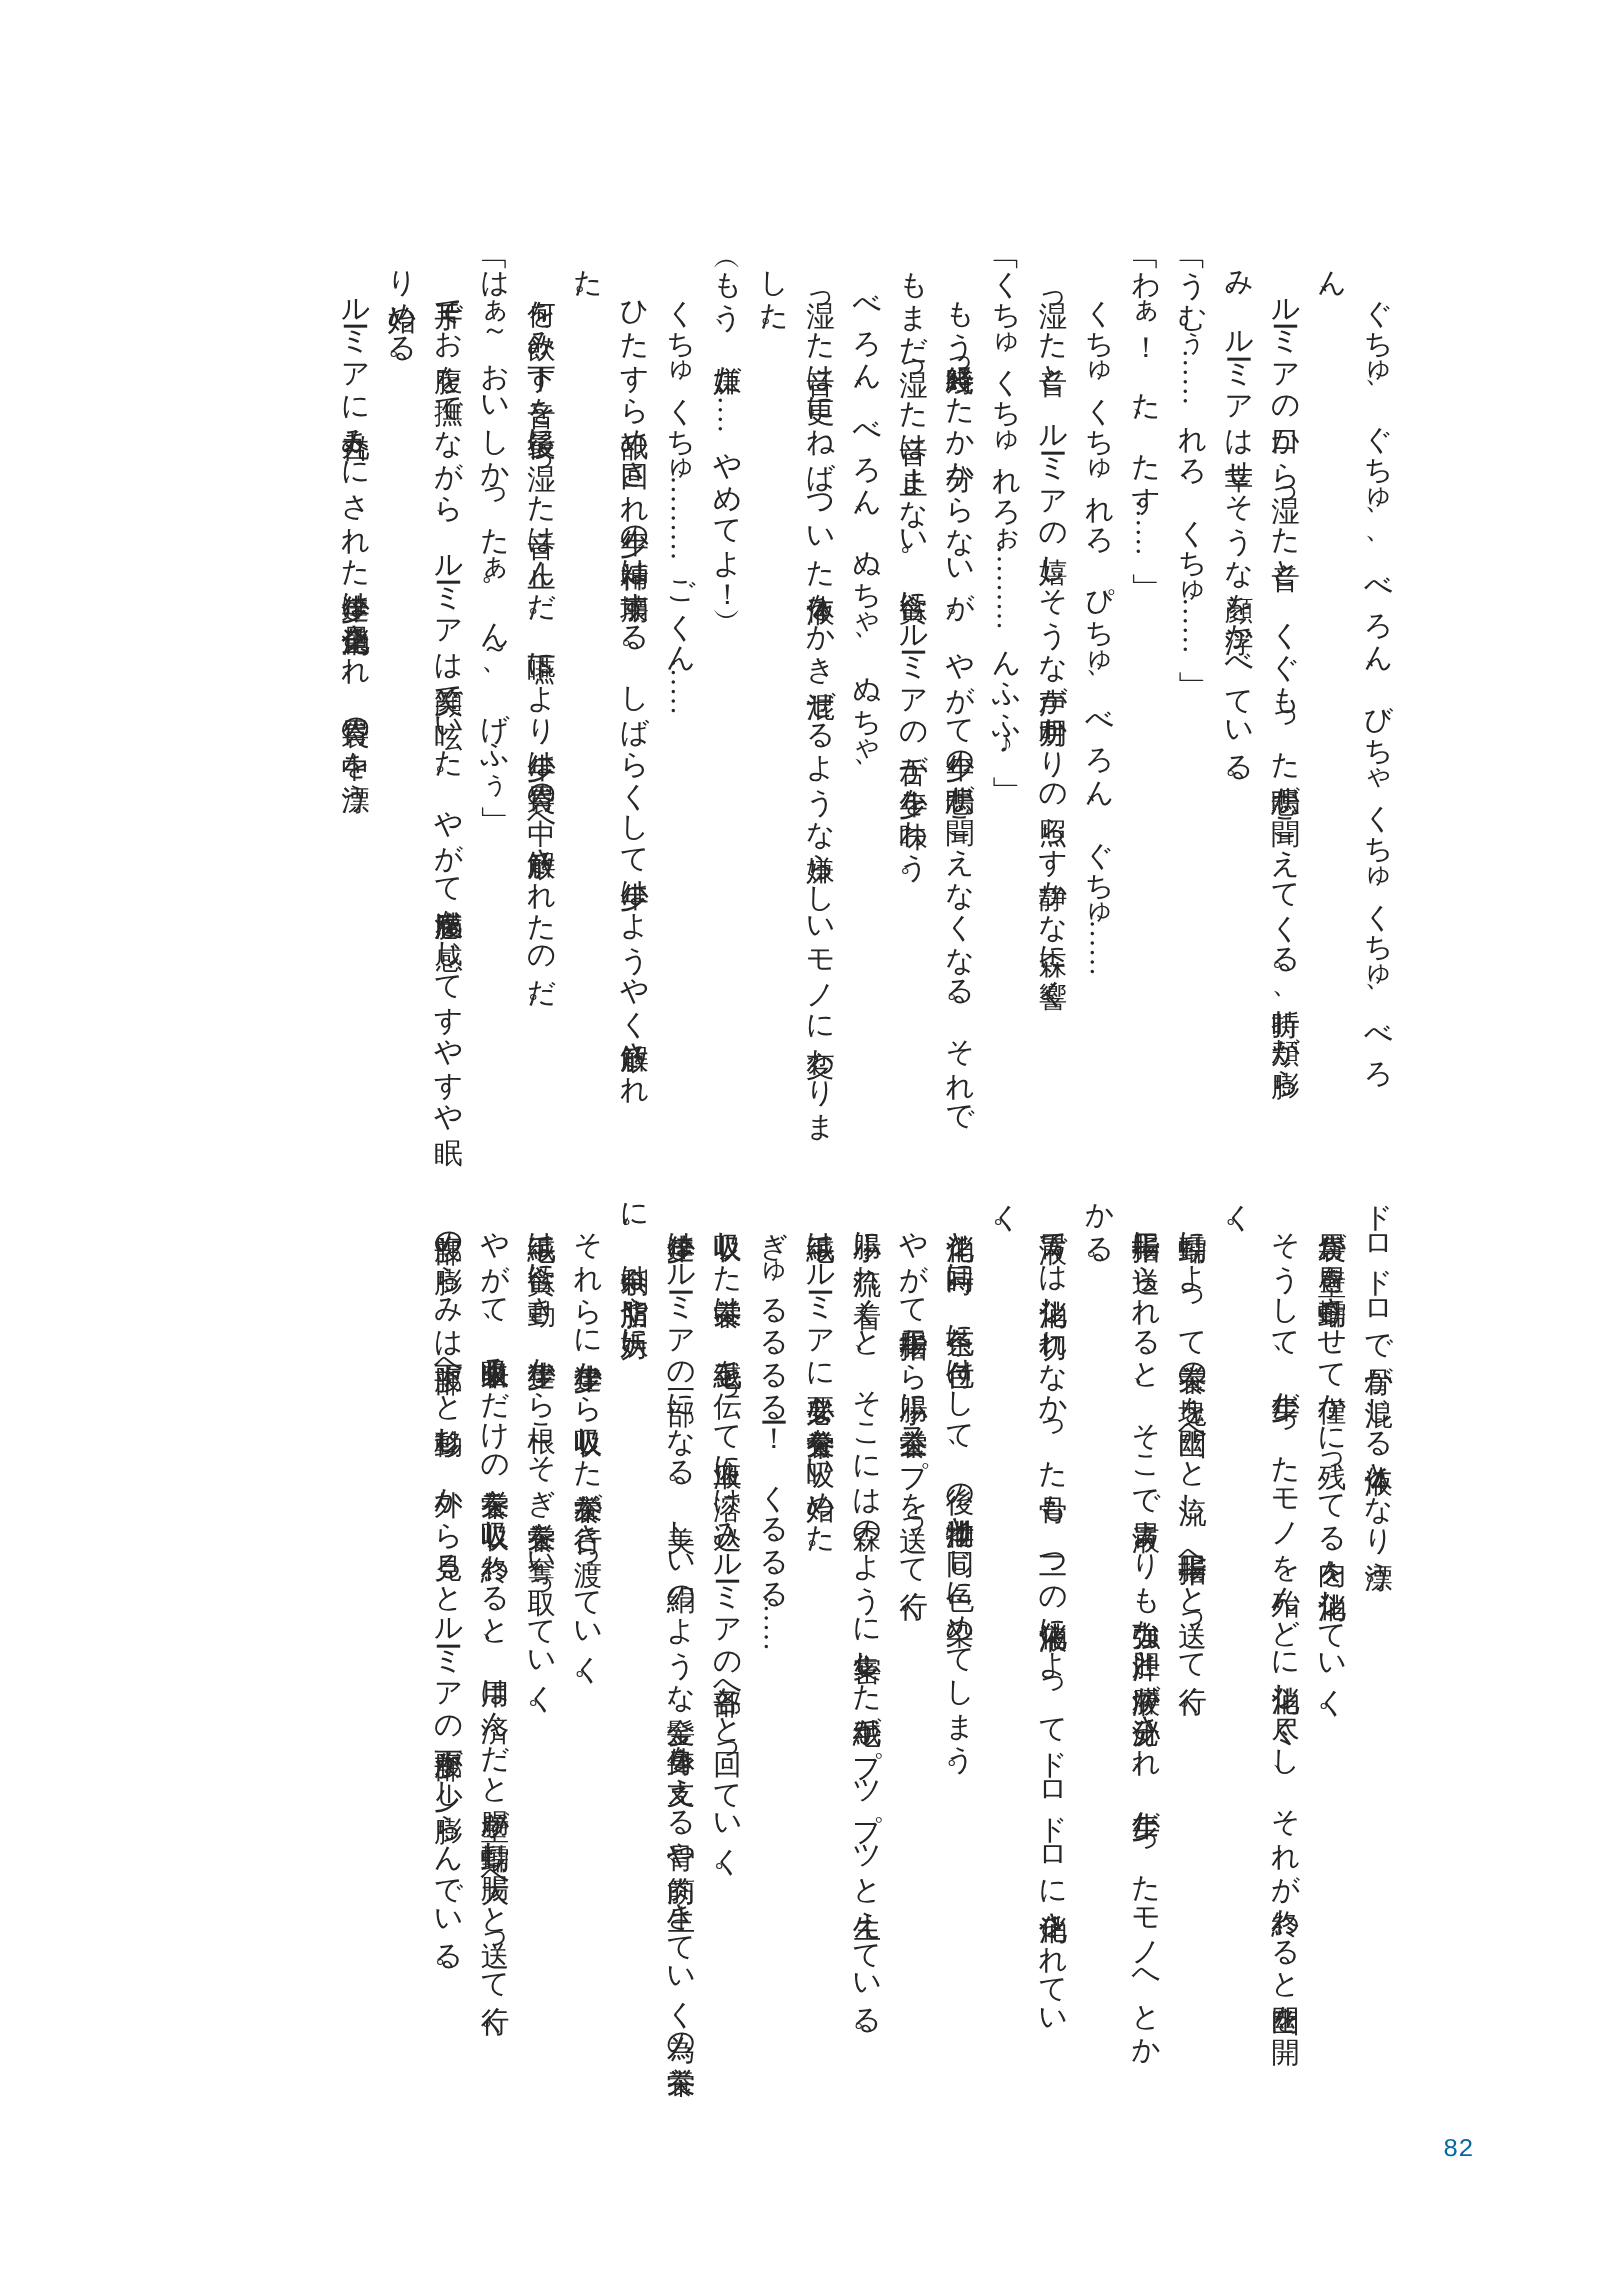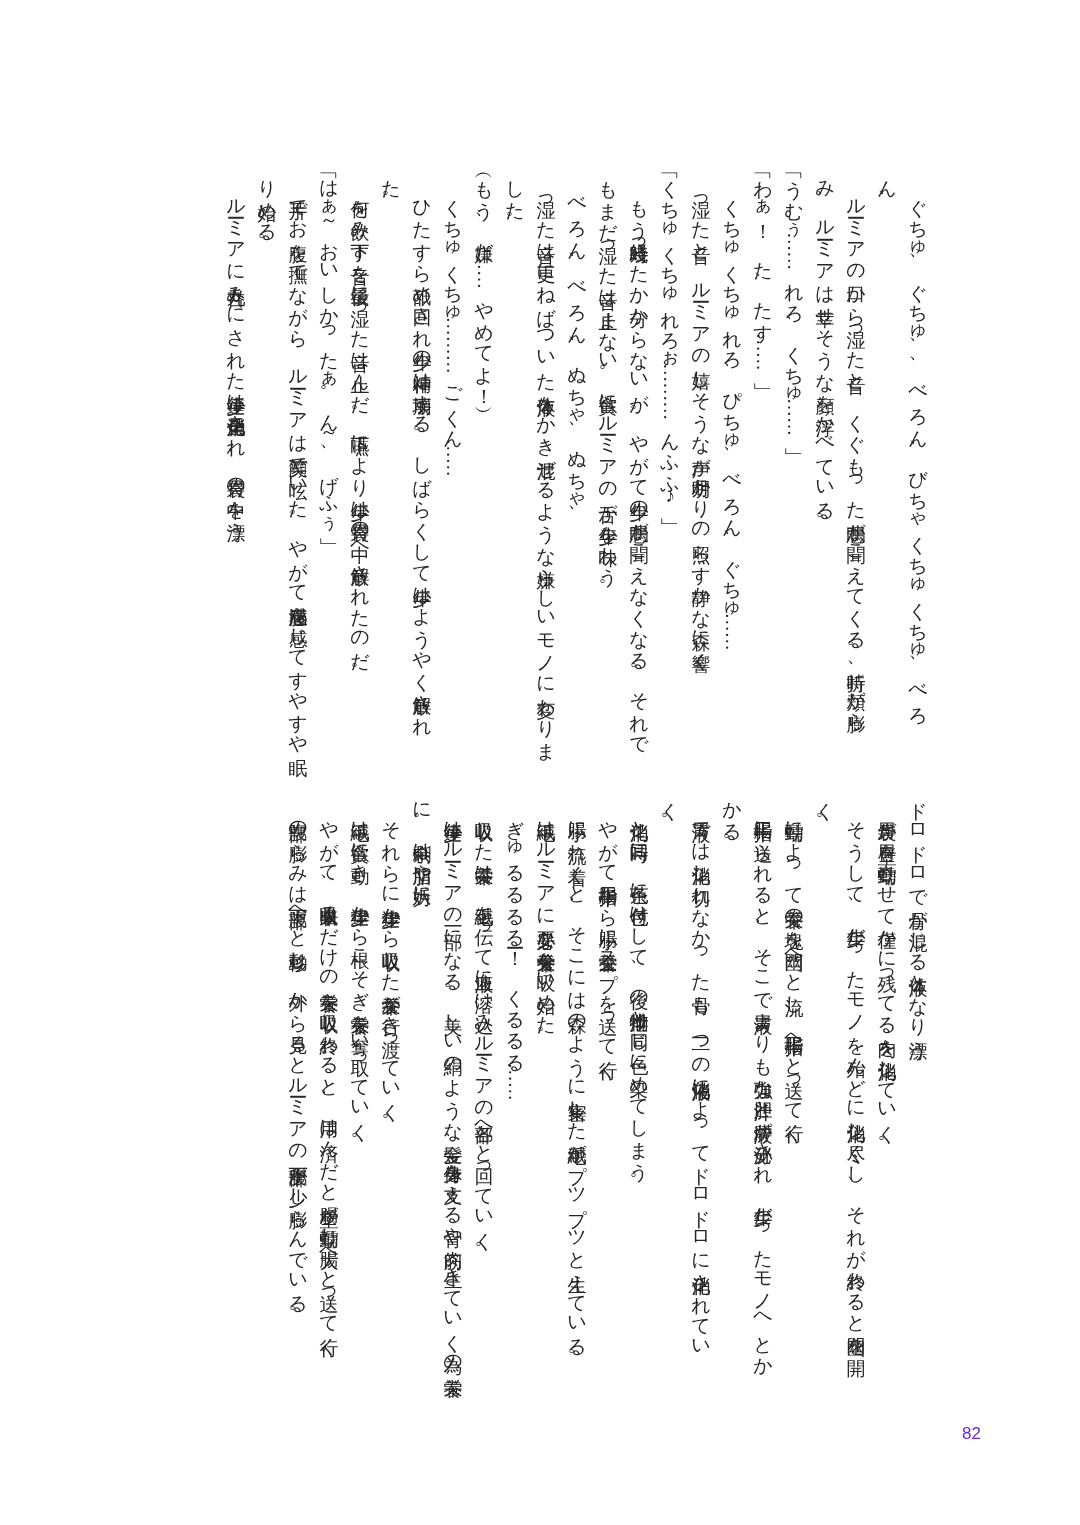--- a/index.html
+++ b/index.html
@@ -32,22 +32,22 @@
     margin: 0;
     padding: 0;
     text-indent: 0;
   }
   .para.indent { text-indent: 1em; }
   .page-number {
     position: absolute;
     left: 962px;
     top: 1424px;
     font-size: 17px;
-    color: #6d28d9;
-    font-family: Liberation Sans, sans-serif;
+    color: #0369a1;
+    font-family: Liberation Mono, monospace;
   }
 </style>
 </head>
 <body>
 
 <div class="page">
 
   <div class="text-block block-top">
       <p class="para indent">ぐちゅ、ぐちゅ、、べろん、びちゃくちゅくちゅ、べろん、</p>
       <p class="para indent">ルーミアの口から湿った音と、くぐもった悲鳴が聞こえてくる。時折、頬が膨らみ、ルーミアは幸せそうな顔を浮かべている。</p>

